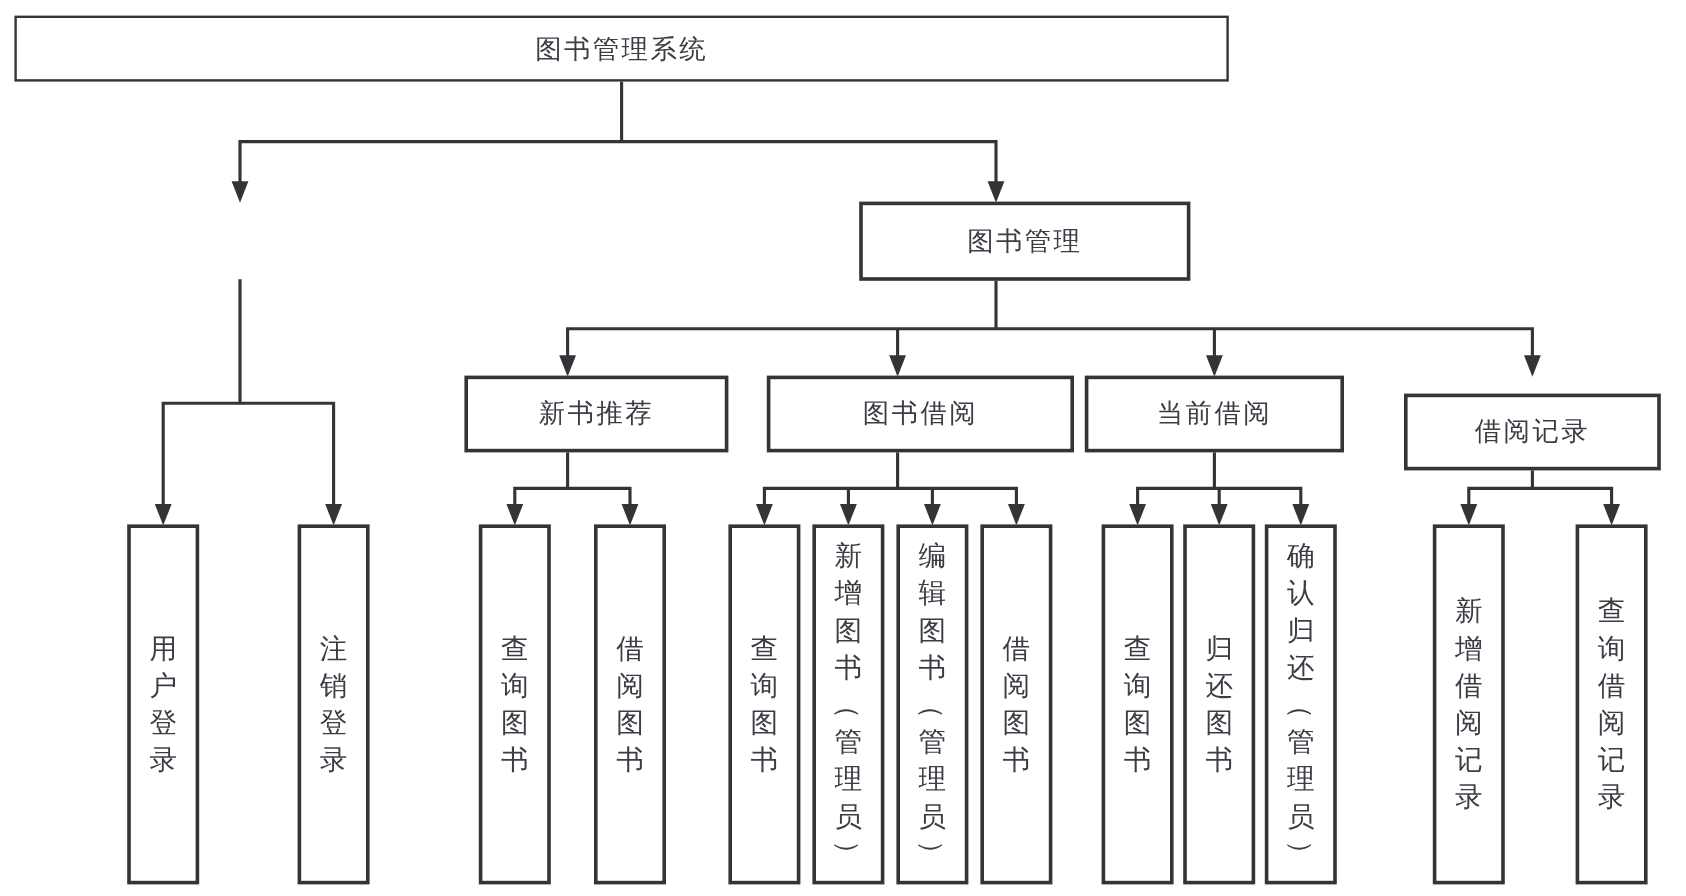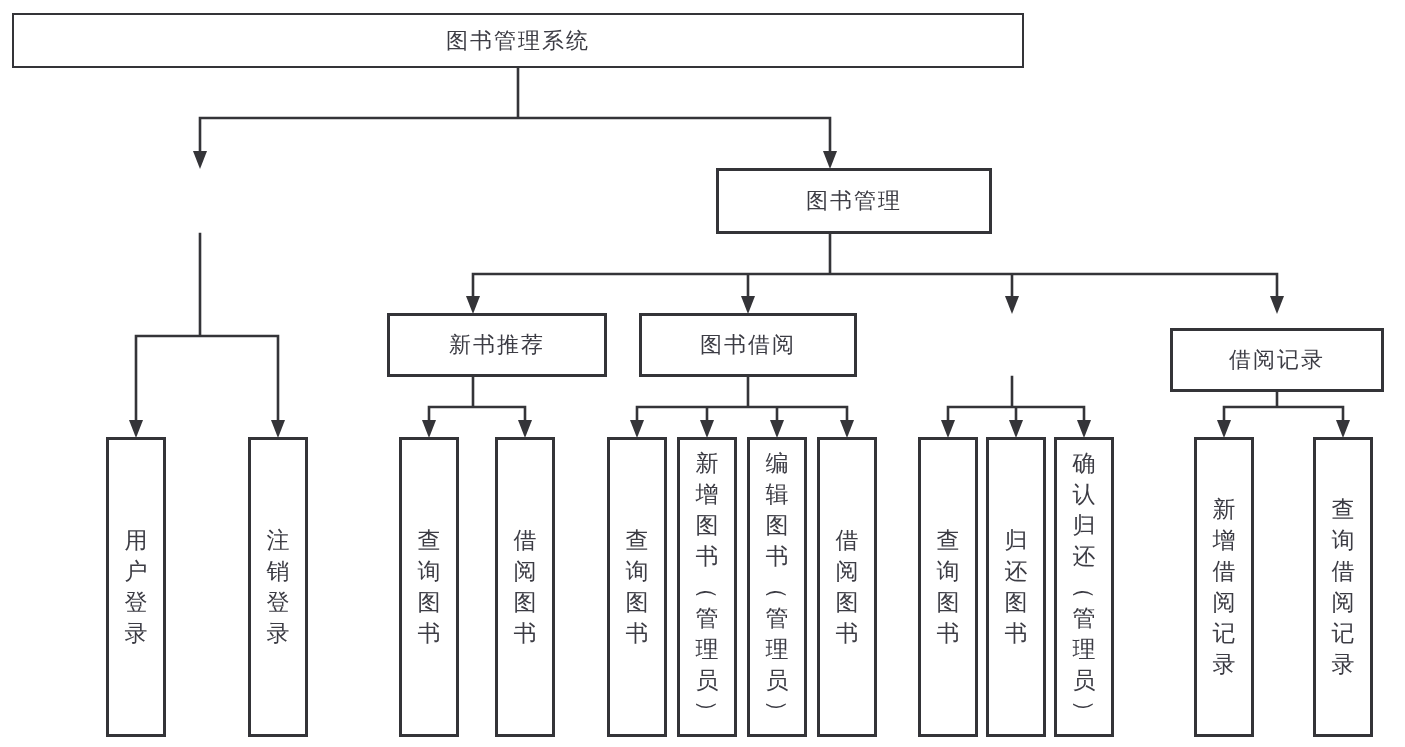--- a/index.html
+++ b/index.html
@@ -97,22 +97,25 @@
     </svg>
 <div class="node h root" style="left: 12px; top: 13px; width: 1012px; height: 55px;">
       <span class="label">图书管理系统</span>
     </div>
     <div class="node h" style="left: 716px; top: 168px; width: 276px; height: 66px;">
       <span class="label">图书管理</span>
     </div>
     <div class="node h" style="left: 363px; top: 313px; width: 220px; height: 64px; margin-left: 24px;">
       <span class="label">新书推荐</span>
     </div>
-    <div class="node h" style="left: 639px; top: 313px; width: 218px; height: 64px;">
+    <div class="node h" style="left: 639px; top: 313px; width: 256px; height: 64px;">
       <span class="label">图书借阅</span>
+    </div>
+    <div class="node h" style="left: 904px; top: 313px; width: 216px; height: 64px;">
+      <span class="label">当前借阅</span>
     </div>
     <div class="node h" style="left: 1170px; top: 313px; width: 214px; height: 64px; margin-top: 15px;">
       <span class="label">借阅记录</span>
     </div>
     <div class="node v" style="left: 106px; top: 437px; width: 60px; height: 300px;">
       <div class="vchar">用</div>
       <div class="vchar">户</div>
       <div class="vchar">登</div>
       <div class="vchar">录</div>
     </div>

